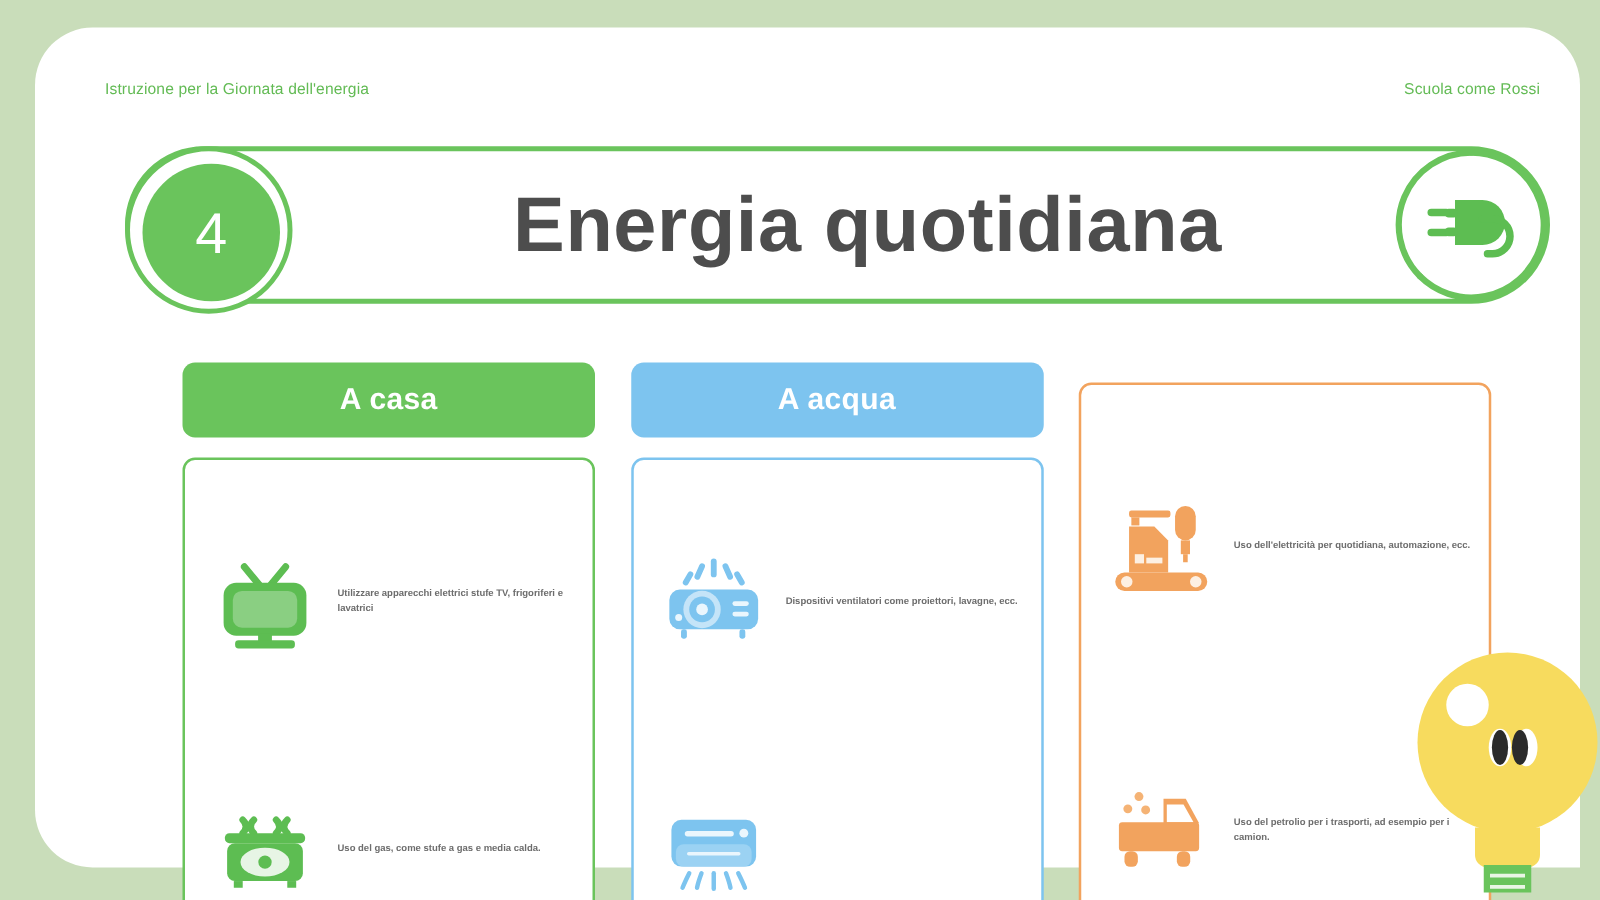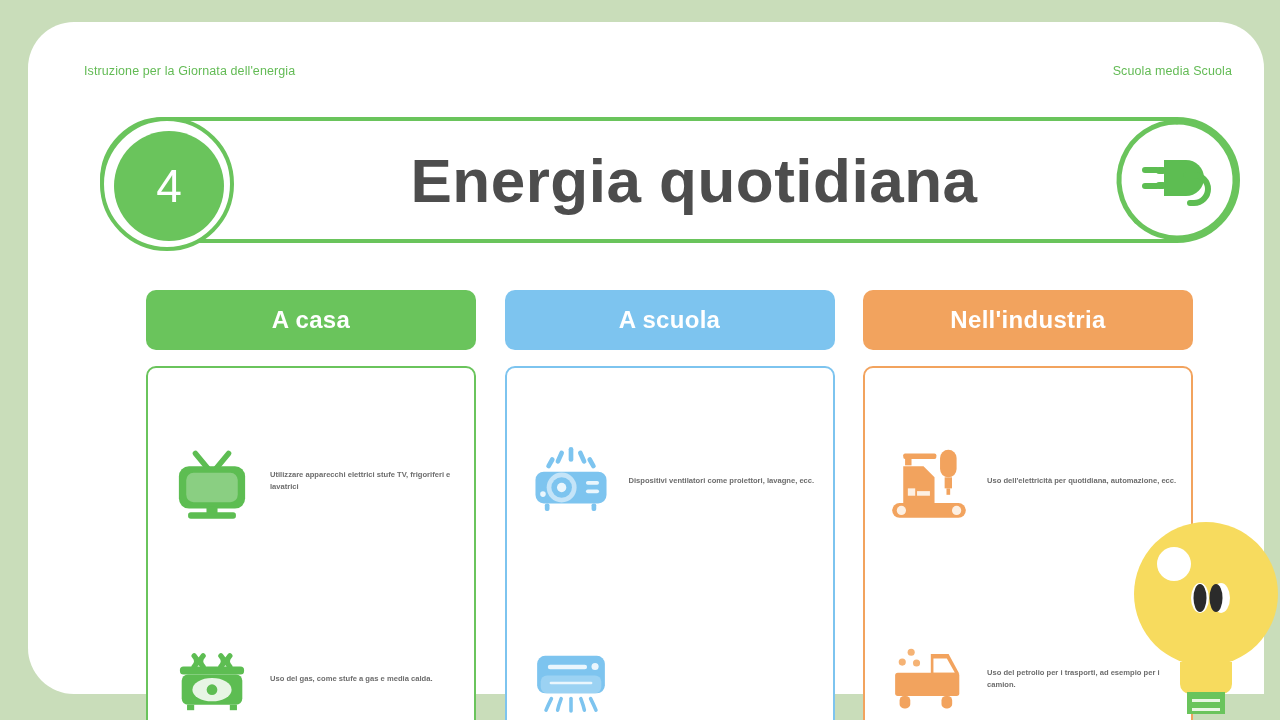--- a/index.html
+++ b/index.html
@@ -129,21 +129,21 @@
     width:156px; height:208px;
   }
 </style>
 </head>
 <body>
 
 <div id="slide-card">
 
   <div id="meta-row">
     <span class="meta-text">Istruzione per la Giornata dell'energia</span>
-    <span class="meta-text">Scuola media Scuola</span>
+    <span class="meta-text">Scuola come Rossi</span>
   </div>
 
   <div id="title-bar">
 
     <div id="step-badge-ring">
       <div id="step-badge">
         <span id="step-number">4</span>
       </div>
     </div>
 
@@ -195,21 +195,21 @@
               <rect x="22" y="75" width="8" height="6" fill="#5dbd52"></rect>
               <rect x="70" y="75" width="8" height="6" fill="#5dbd52"></rect>
             </svg>
           </div>
           <div class="item-text">Uso del gas, come stufe a gas e media calda.</div>
         </div>
       </div>
     </div>
 
     <div class="column">
-      <div class="col-header" style="background:#7dc4ef">A scuola</div>
+      <div class="col-header" style="background:#7dc4ef">A acqua</div>
       <div class="col-body" style="border-color:#7dc4ef">
 
         <div class="item">
           <div class="item-icon">
             <svg viewBox="0 0 100 92" width="94" height="86">
               <g stroke="#7dc4ef" stroke-width="5" stroke-linecap="round">
                 <path d="M40 16 L36 25"></path>
                   <path d="M50 12 L50 23"></path>
                   <path d="M60 16 L64 25"></path>
                 <path d="M30 23 L26 30"></path>
@@ -244,21 +244,20 @@
                 <path d="M61 68 q3 8 4 13"></path>
                 <path d="M72 68 q4 8 6 13"></path>
               </g>
             </svg>
           </div>
         </div>
       </div>
     </div>
 
     <div class="column">
-      <div class="col-header" style="background:#f2a35e">Nell'industria</div>
       <div class="col-body" style="border-color:#f2a35e">
 
         <div class="item">
           <div class="item-icon">
             <svg viewBox="0 0 100 92" width="92" height="86">
               <rect x="22" y="16" width="36" height="6" rx="2" fill="#f2a35e"></rect>
               <rect x="24" y="22" width="7" height="7" fill="#f2a35e"></rect>
               <rect x="62" y="12" width="18" height="30" rx="9" fill="#f2a35e"></rect>
               <rect x="67" y="42" width="8" height="12" fill="#f2a35e"></rect>
               <rect x="69" y="54" width="4" height="7" fill="#f2a35e"></rect>

